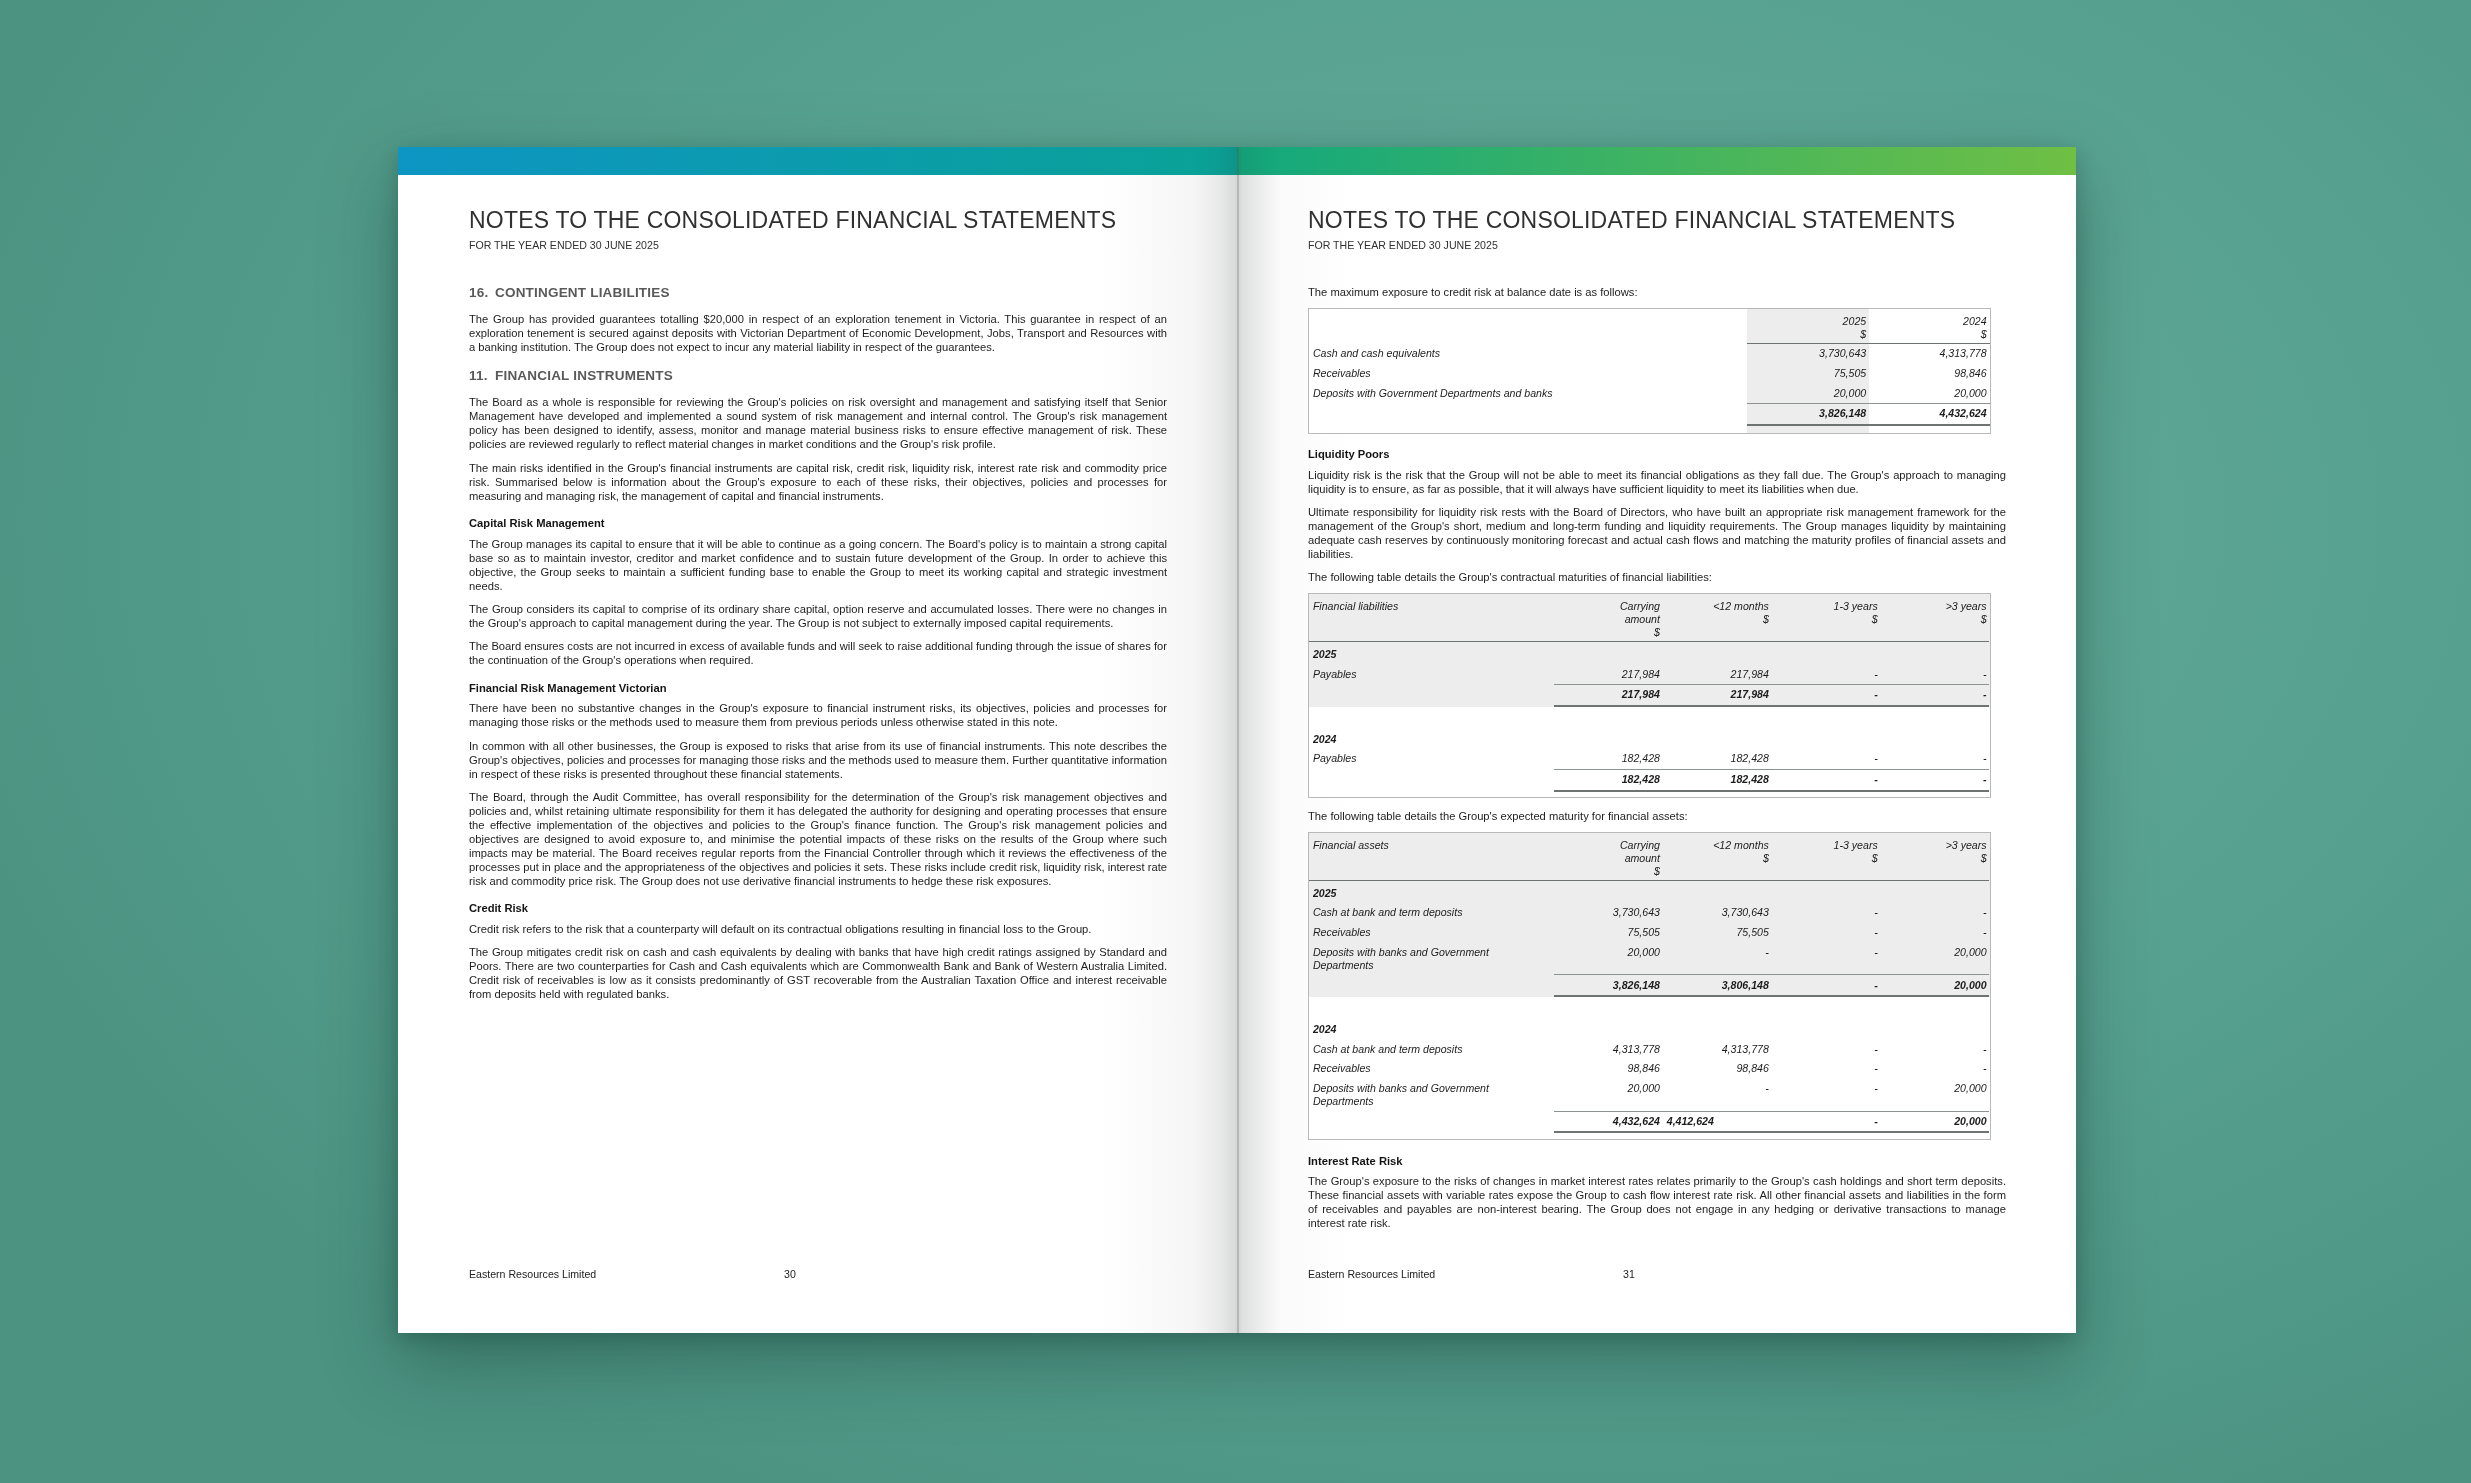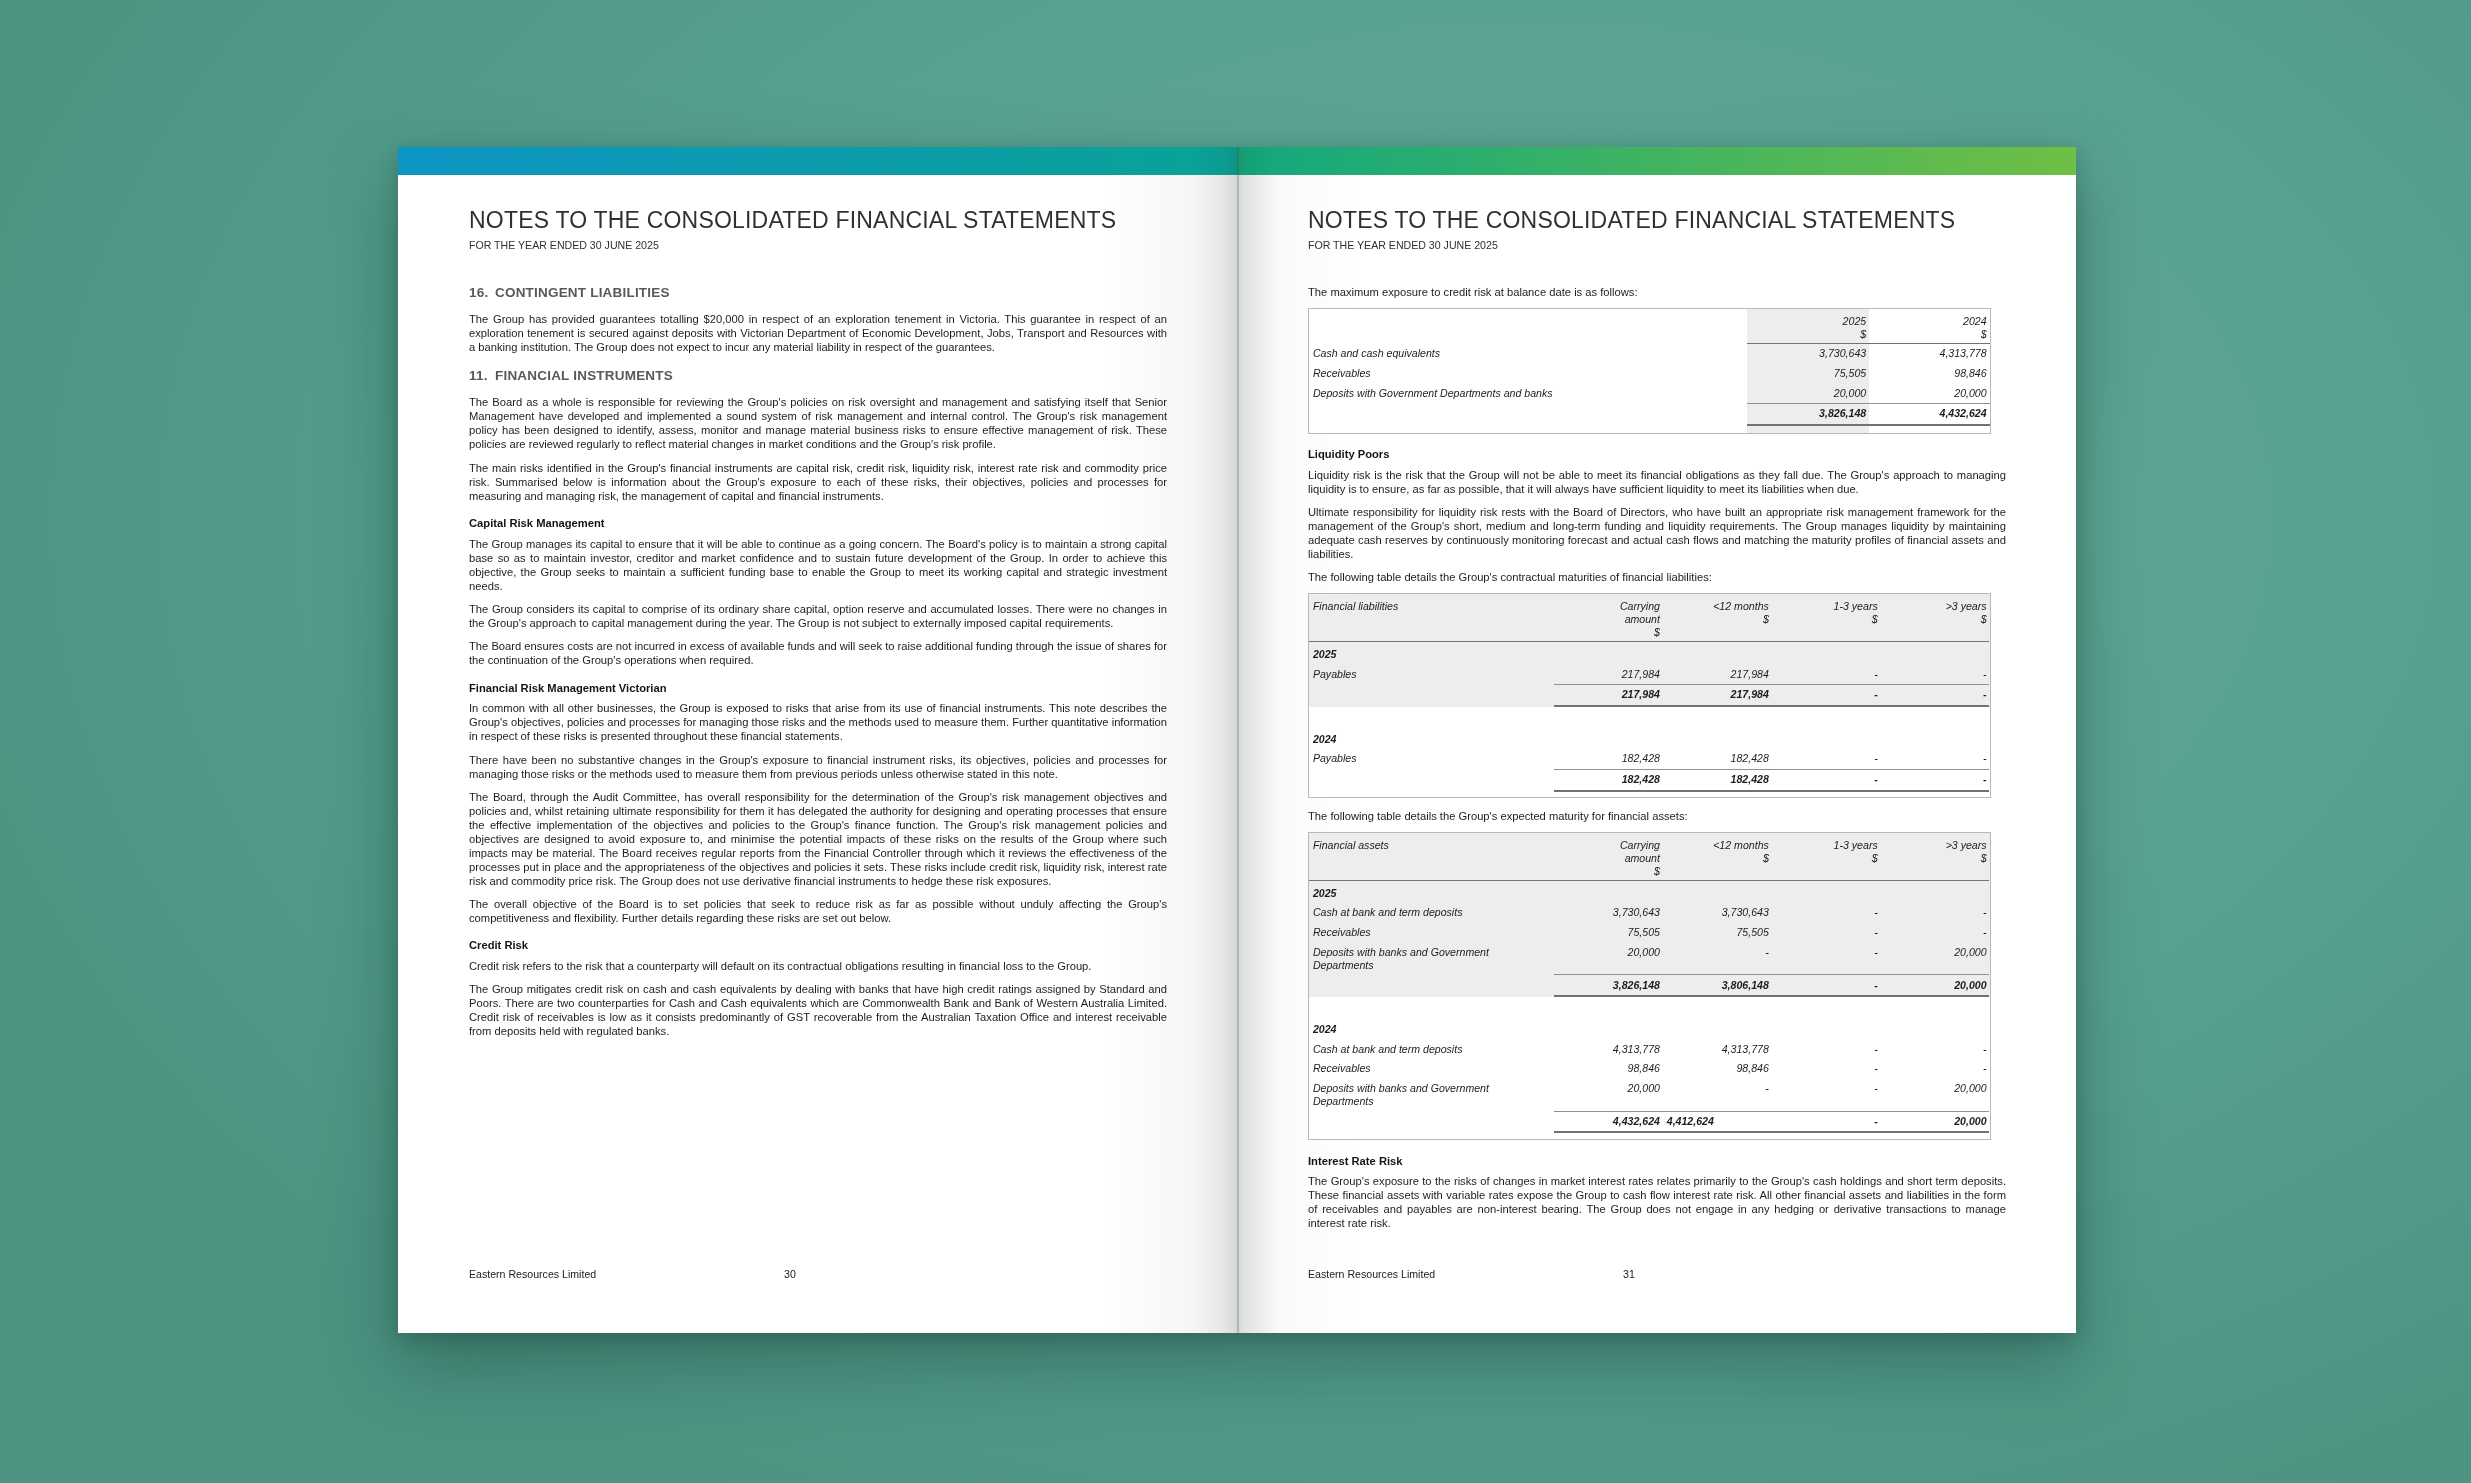--- a/index.html
+++ b/index.html
@@ -65,24 +65,23 @@
           <div class="section-heading"><span class="section-number">16.</span><span class="section-heading-text">CONTINGENT LIABILITIES</span></div>
           <p class="para">The Group has provided guarantees totalling $20,000 in respect of an exploration tenement in Victoria. This guarantee in respect of an exploration tenement is secured against deposits with Victorian Department of Economic Development, Jobs, Transport and Resources with a banking institution. The Group does not expect to incur any material liability in respect of the guarantees.</p>
           <div class="section-heading"><span class="section-number">11.</span><span class="section-heading-text">FINANCIAL INSTRUMENTS</span></div>
           <p class="para">The Board as a whole is responsible for reviewing the Group's policies on risk oversight and management and satisfying itself that Senior Management have developed and implemented a sound system of risk management and internal control. The Group's risk management policy has been designed to identify, assess, monitor and manage material business risks to ensure effective management of risk. These policies are reviewed regularly to reflect material changes in market conditions and the Group's risk profile.</p>
           <p class="para">The main risks identified in the Group's financial instruments are capital risk, credit risk, liquidity risk, interest rate risk and commodity price risk. Summarised below is information about the Group's exposure to each of these risks, their objectives, policies and processes for measuring and managing risk, the management of capital and financial instruments.</p>
           <div class="subheading">Capital Risk Management</div>
           <p class="para">The Group manages its capital to ensure that it will be able to continue as a going concern. The Board's policy is to maintain a strong capital base so as to maintain investor, creditor and market confidence and to sustain future development of the Group. In order to achieve this objective, the Group seeks to maintain a sufficient funding base to enable the Group to meet its working capital and strategic investment needs.</p>
           <p class="para">The Group considers its capital to comprise of its ordinary share capital, option reserve and accumulated losses. There were no changes in the Group's approach to capital management during the year. The Group is not subject to externally imposed capital requirements.</p>
           <p class="para">The Board ensures costs are not incurred in excess of available funds and will seek to raise additional funding through the issue of shares for the continuation of the Group's operations when required.</p>
           <div class="subheading">Financial Risk Management Victorian</div>
+          <p class="para">There have been no substantive changes in the Group's exposure to financial instrument risks, its objectives, policies and processes for managing those risks or the methods used to measure them from previous periods unless otherwise stated in this note.</p>
           <p class="para">In common with all other businesses, the Group is exposed to risks that arise from its use of financial instruments. This note describes the Group's objectives, policies and processes for managing those risks and the methods used to measure them. Further quantitative information in respect of these risks is presented throughout these financial statements.</p>
-          <p class="para">There have been no substantive changes in the Group's exposure to financial instrument risks, its objectives, policies and processes for managing those risks or the methods used to measure them from previous periods unless otherwise stated in this note.</p>
           <p class="para">The Board, through the Audit Committee, has overall responsibility for the determination of the Group's risk management objectives and policies and, whilst retaining ultimate responsibility for them it has delegated the authority for designing and operating processes that ensure the effective implementation of the objectives and policies to the Group's finance function. The Group's risk management policies and objectives are designed to avoid exposure to, and minimise the potential impacts of these risks on the results of the Group where such impacts may be material. The Board receives regular reports from the Financial Controller through which it reviews the effectiveness of the processes put in place and the appropriateness of the objectives and policies it sets. These risks include credit risk, liquidity risk, interest rate risk and commodity price risk. The Group does not use derivative financial instruments to hedge these risk exposures.</p>
-          <p class="para">The overall objective of the Board is to set policies that seek to reduce risk as far as possible without unduly affecting the Group's competitiveness and flexibility. Further details regarding these risks are set out below.</p>
           <div class="subheading">Credit Risk</div>
           <p class="para">Credit risk refers to the risk that a counterparty will default on its contractual obligations resulting in financial loss to the Group.</p>
           <p class="para">The Group mitigates credit risk on cash and cash equivalents by dealing with banks that have high credit ratings assigned by Standard and Poors. There are two counterparties for Cash and Cash equivalents which are Commonwealth Bank and Bank of Western Australia Limited. Credit risk of receivables is low as it consists predominantly of GST recoverable from the Australian Taxation Office and interest receivable from deposits held with regulated banks.</p>
         </div>
     </div>
     <div class="footer">
       <span class="company">Eastern Resources Limited</span>
       <span class="page-num">30</span>
     </div>
   </section>

